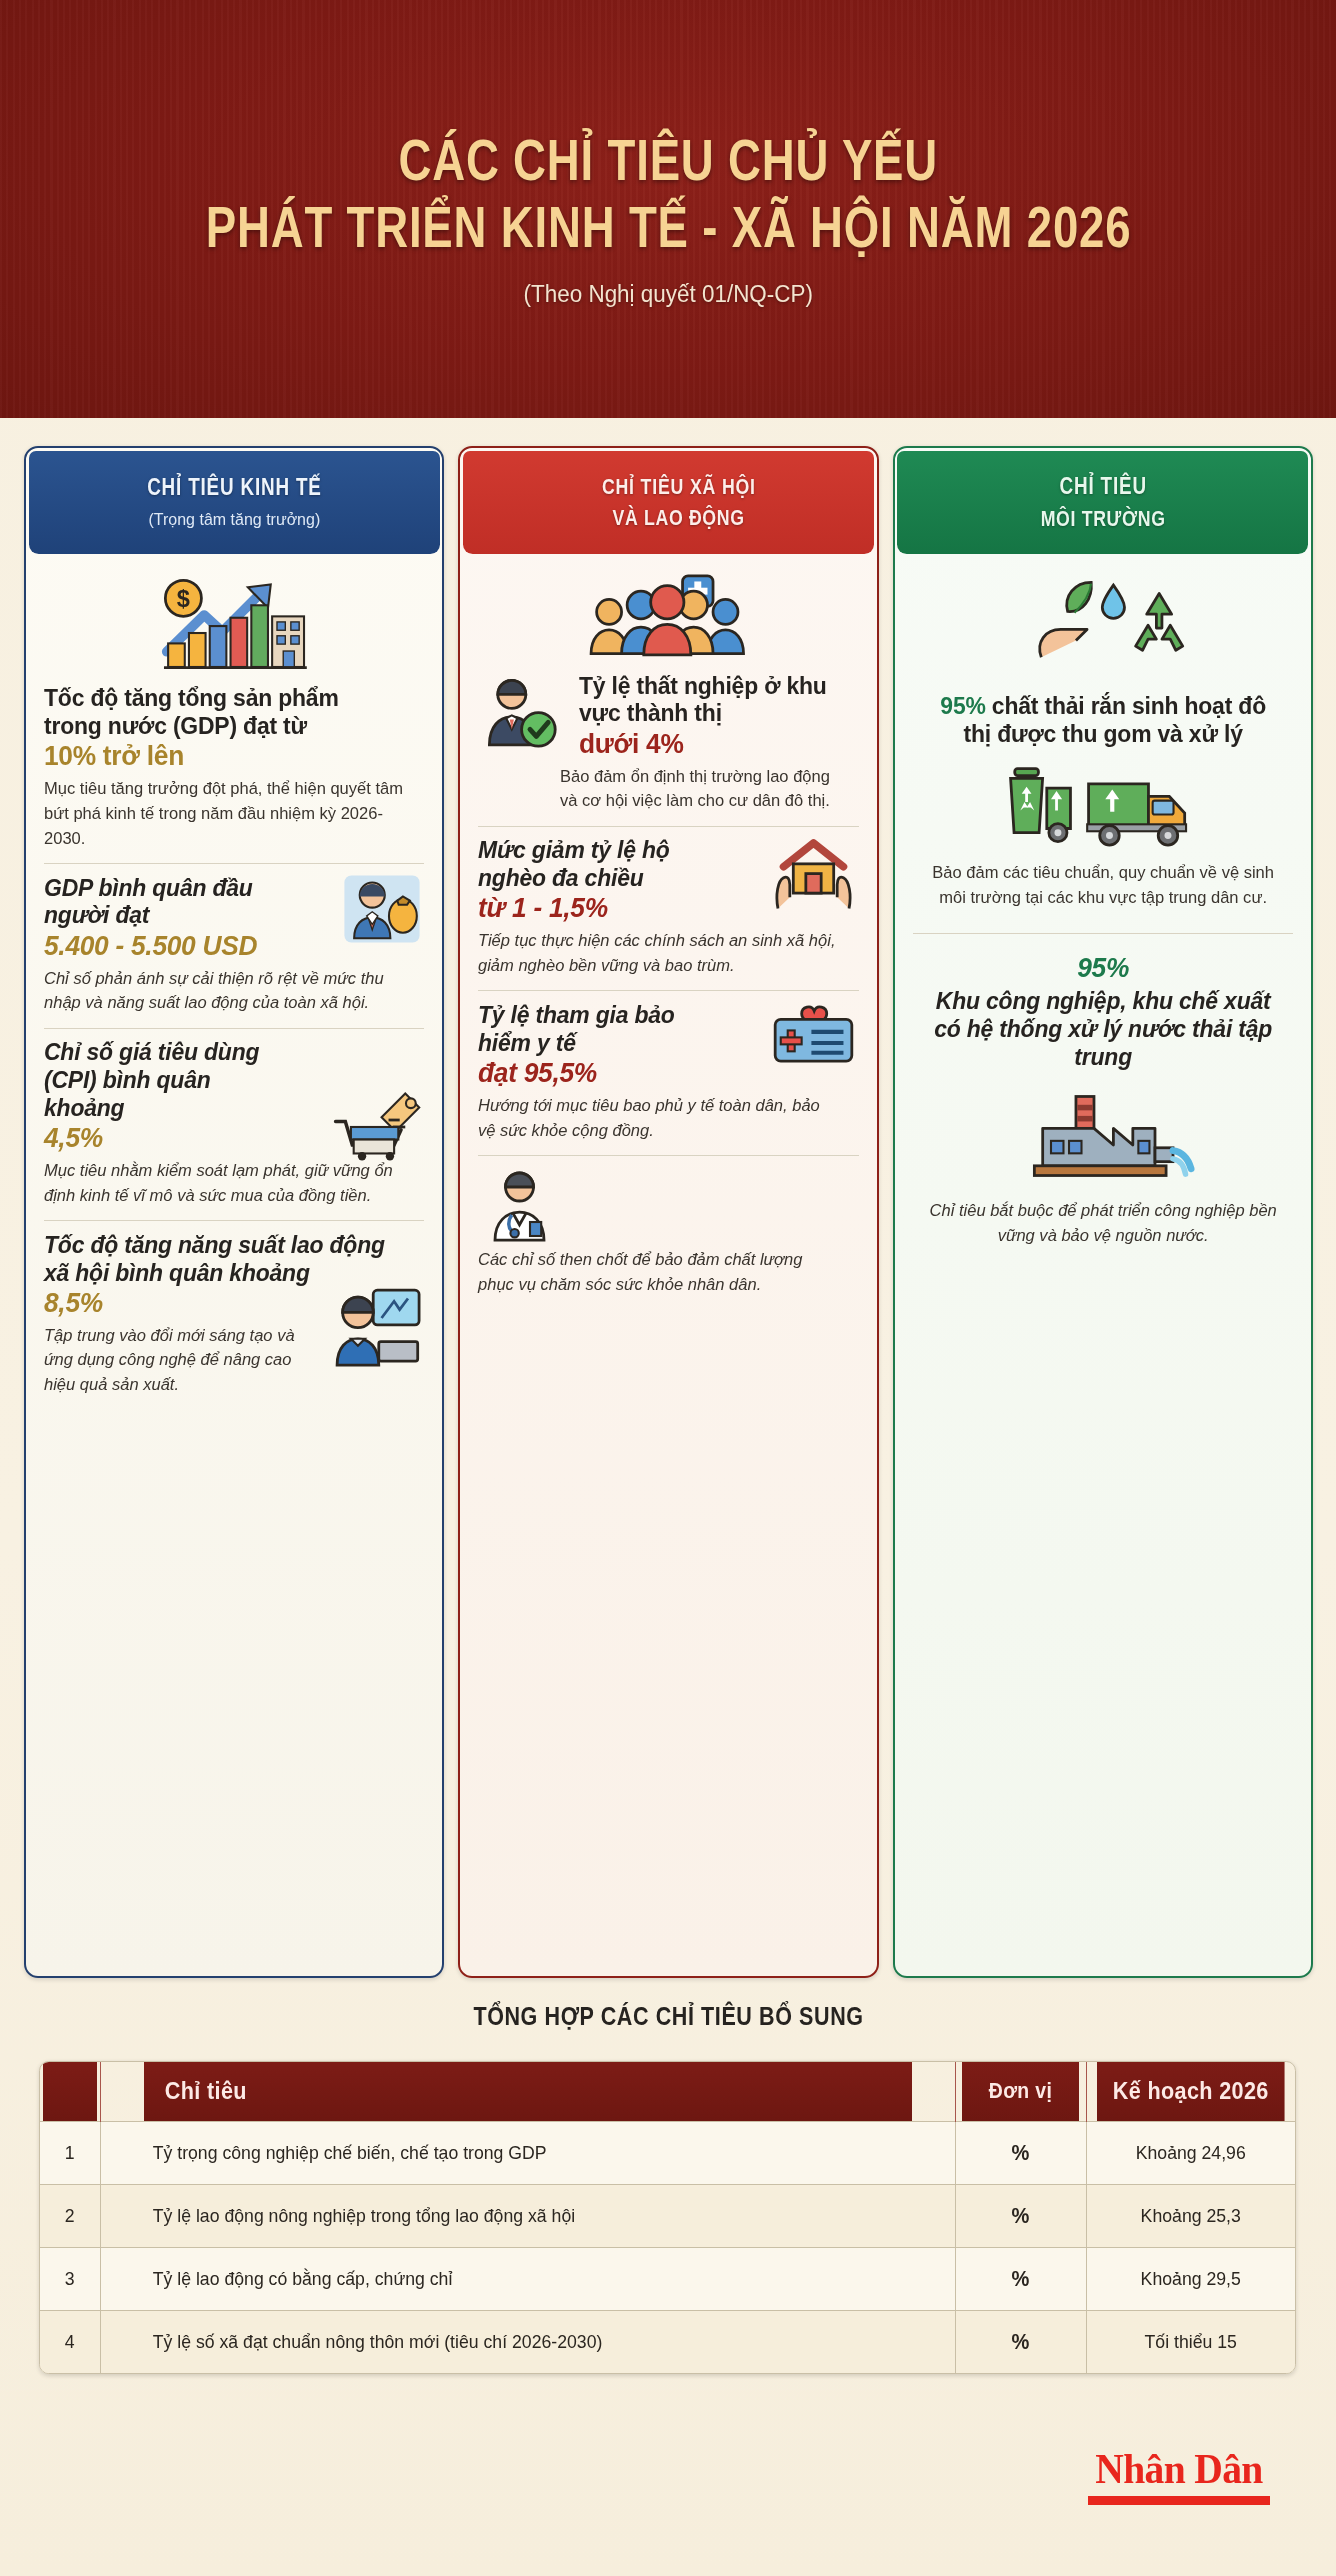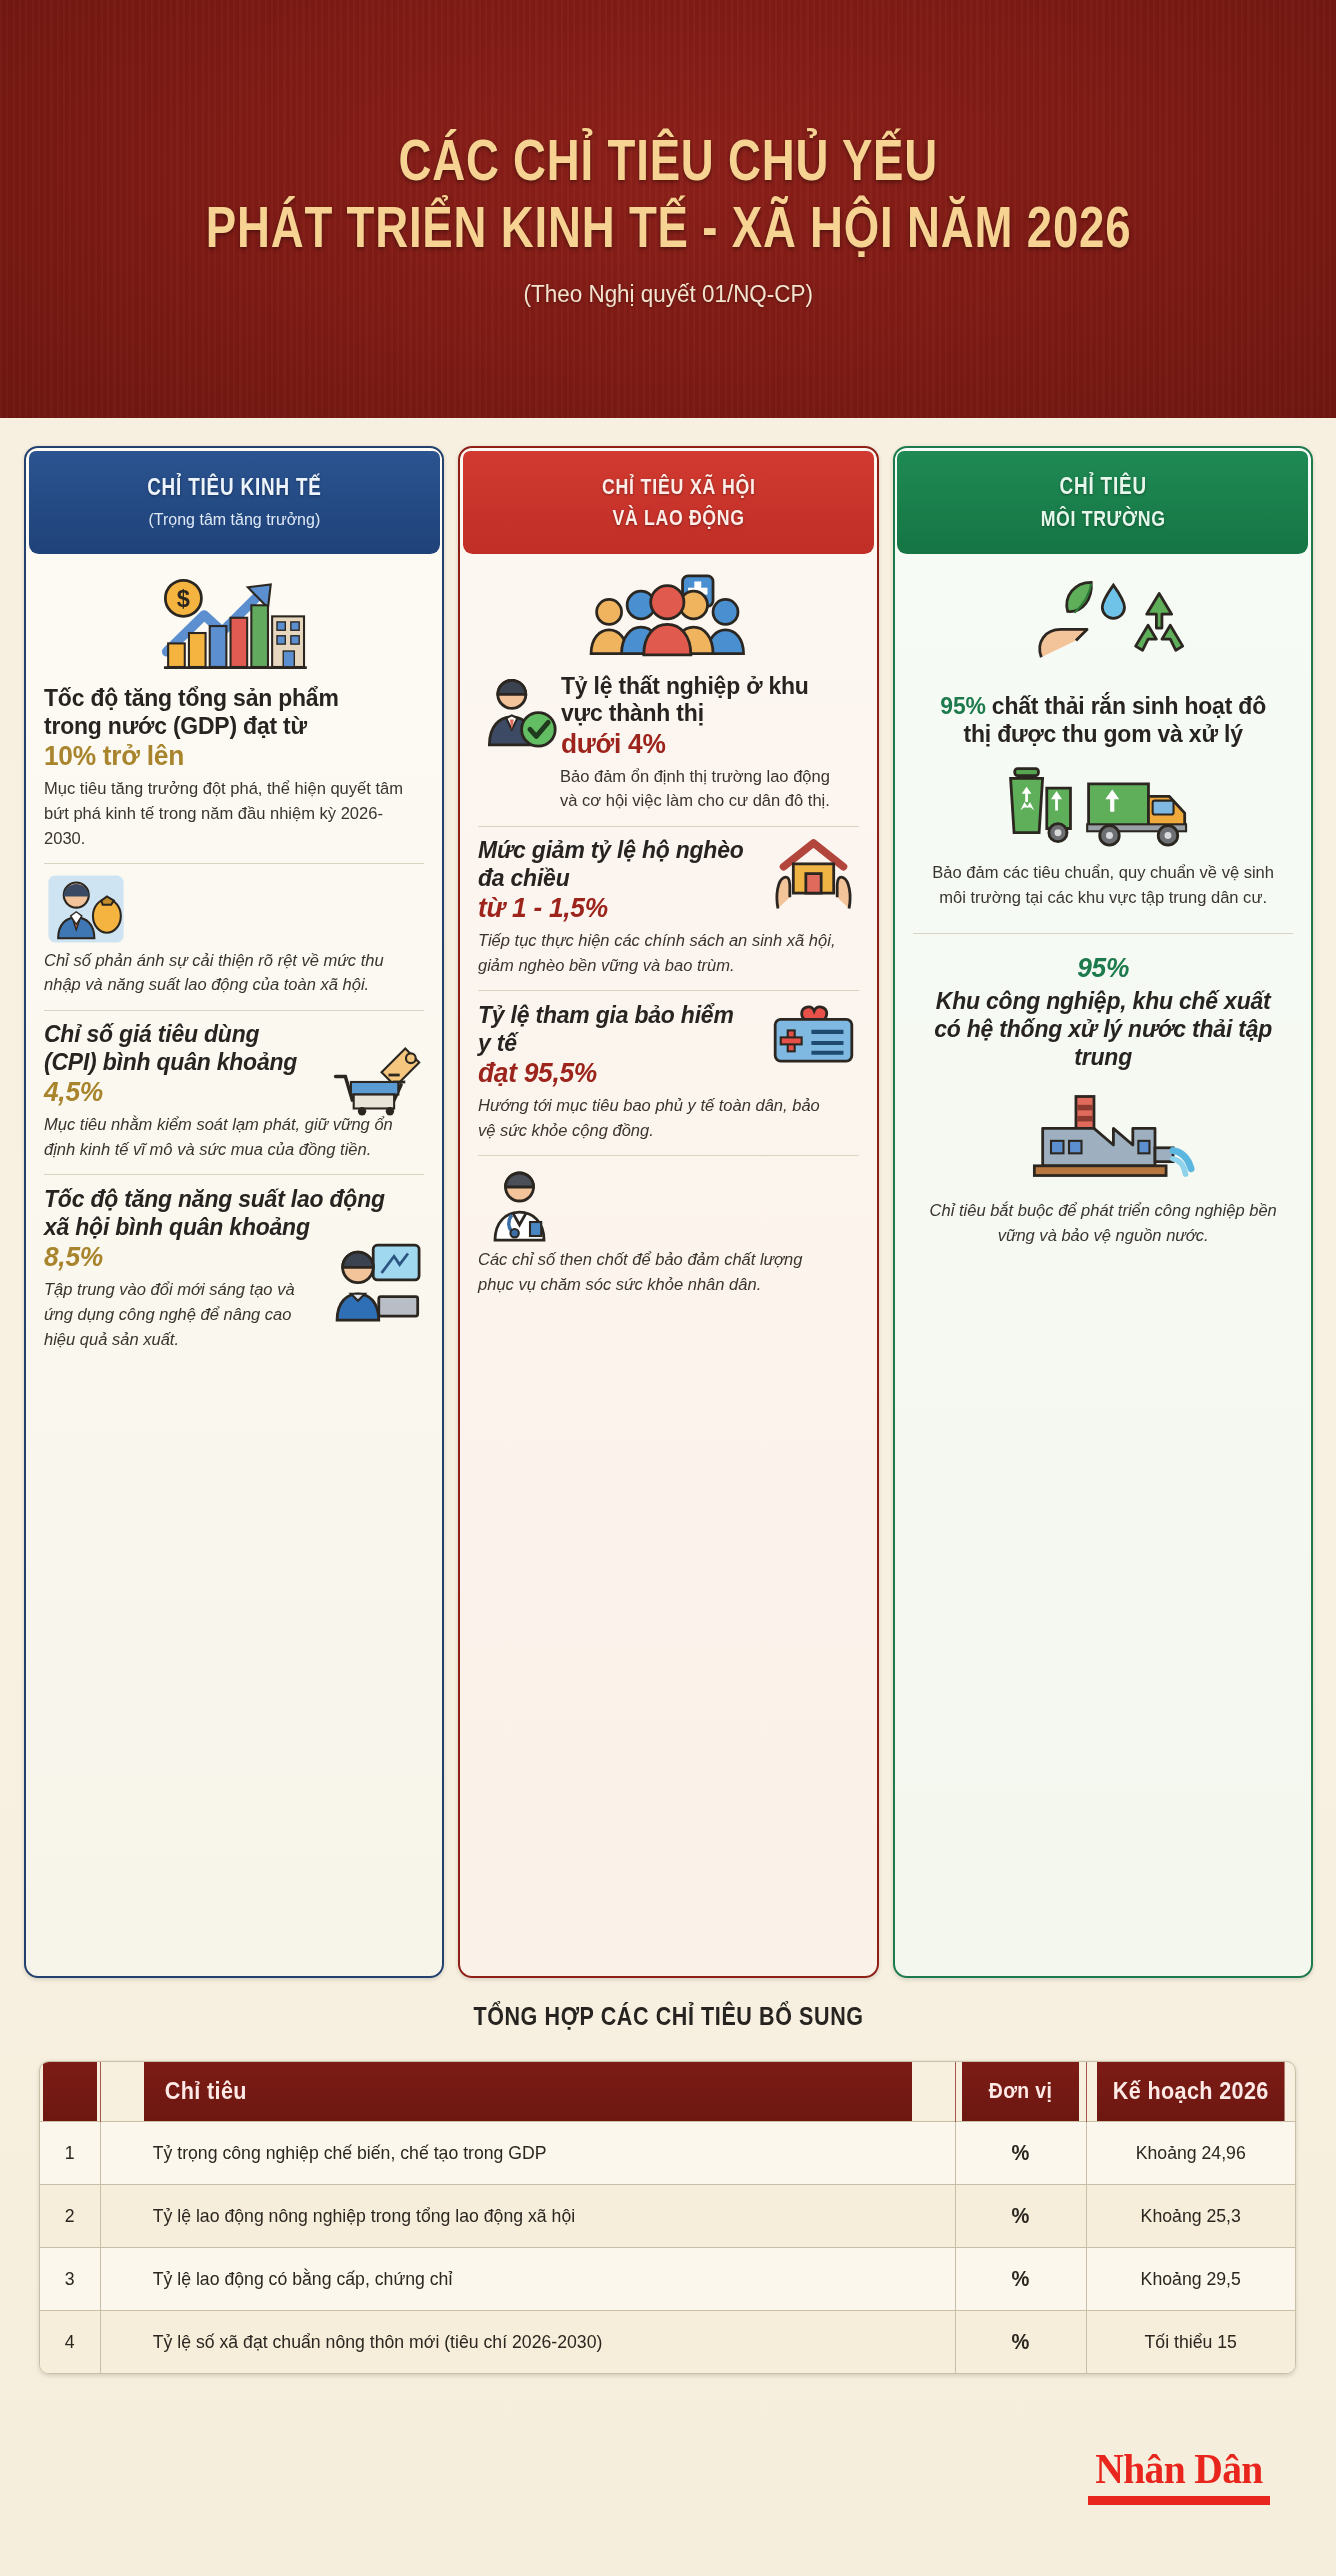--- a/index.html
+++ b/index.html
@@ -62,21 +62,21 @@
           color:#eef4fb; margin-top:5.6px; text-shadow:0 1.4px 2.8px rgba(0,0,0,.35); white-space:nowrap;}
   .ch-sub{ font-size:17.4px; color:#dfe9f6; margin-top:8.4px; font-weight:500; transform:scaleX(.92);}
   .ch-soc .ch-t1, .ch-soc .ch-t2{ color:#fdeeea; }
   .ch-env .ch-t1, .ch-env .ch-t2{ color:#e8f7ec; }
 
   .col-body{ padding:11px 18px 15.3px 18px; }
 
   
   .item{ padding:4.2px 0 7px 0; position:relative; }
   .item + .item{ border-top:1.4px solid #d9d3c2; margin-top:5.6px; padding-top:9.7px;font-style:italic; }
-  .item-row{ display:flex; align-items:flex-start; gap:1px; }
+  .item-row{ display:flex; align-items:flex-start; gap:19px; }
   .item-txt{ flex:1; min-width:0; }
   .headline{
     font-size:24.4px; font-weight:900; color:#262320; line-height:1.14;
     letter-spacing:-0.2px; transform:scaleX(.94); transform-origin:left center;
   }
   .headline.ctr{ transform:scaleX(.94); transform-origin:center; text-align:center;}
   .hl-num-green{ color:#1d7a4c; }
   .big-val{
     font-size:28px; font-weight:900; line-height:1.1; letter-spacing:-0.3px;
     transform:scaleX(.94); transform-origin:left center; display:block; margin-top:1.4px;
@@ -168,20 +168,24 @@
         </div>
 
         <div class="item">
           <div class="headline">Tốc độ tăng tổng sản phẩm trong nước (GDP) đạt từ</div>
           <span class="big-val gold">10% trở lên</span>
           <div class="desc">Mục tiêu tăng trưởng đột phá, thể hiện quyết tâm bứt phá kinh tế trong năm đầu nhiệm kỳ 2026-2030.</div>
         </div>
 
         <div class="item">
           <div class="item-row">
+            <div class="item-txt">
+              <div class="headline">GDP bình quân đầu người đạt</div>
+              <span class="big-val gold">5.400 - 5.500 USD</span>
+            </div>
             <div class="illus" style="width:84px;">
               <svg class="ico" width="78" height="70" viewBox="0 0 112 100">
                 <rect x="2" y="2" width="108" height="96" rx="10" fill="#cfe4f2"></rect>
                 <circle cx="42" cy="30" r="18" fill="#f3c39a" stroke="#2b2620" stroke-width="3"></circle>
                 <path d="M24 32a18 18 0 0 1 36 0z" fill="#3a4a63"></path>
                 <path d="M16 92c0-20 12-30 26-30s26 10 26 30z" fill="#3f77b5" stroke="#2b2620" stroke-width="3"></path>
                 <path d="M36 62l6 18 6-18z" fill="#e26b5d" stroke="#2b2620" stroke-width="2"></path>
                 <path d="M34 60l8 12 8-12-8-6z" fill="#ffffff" stroke="#2b2620" stroke-width="2"></path>
                 <ellipse cx="86" cy="60" rx="20" ry="24" fill="#f5b43f" stroke="#2b2620" stroke-width="3"></ellipse>
                 <path d="M78 38l8-6 10 6-4 6h-12z" fill="#c48b2a" stroke="#2b2620" stroke-width="3"></path>

